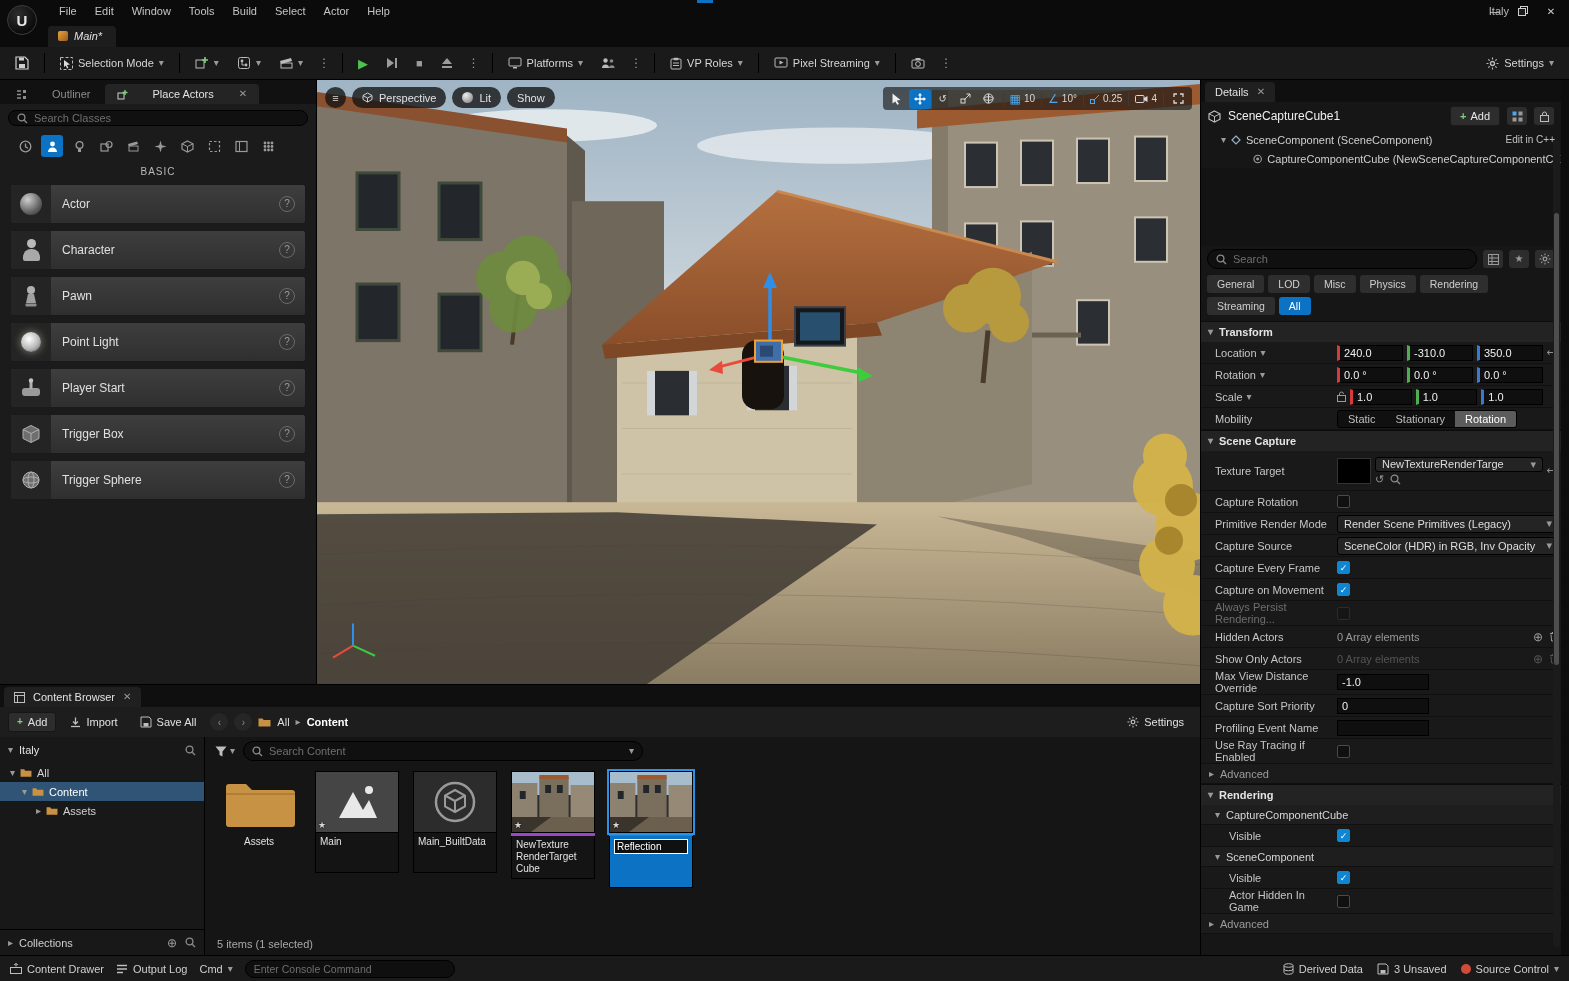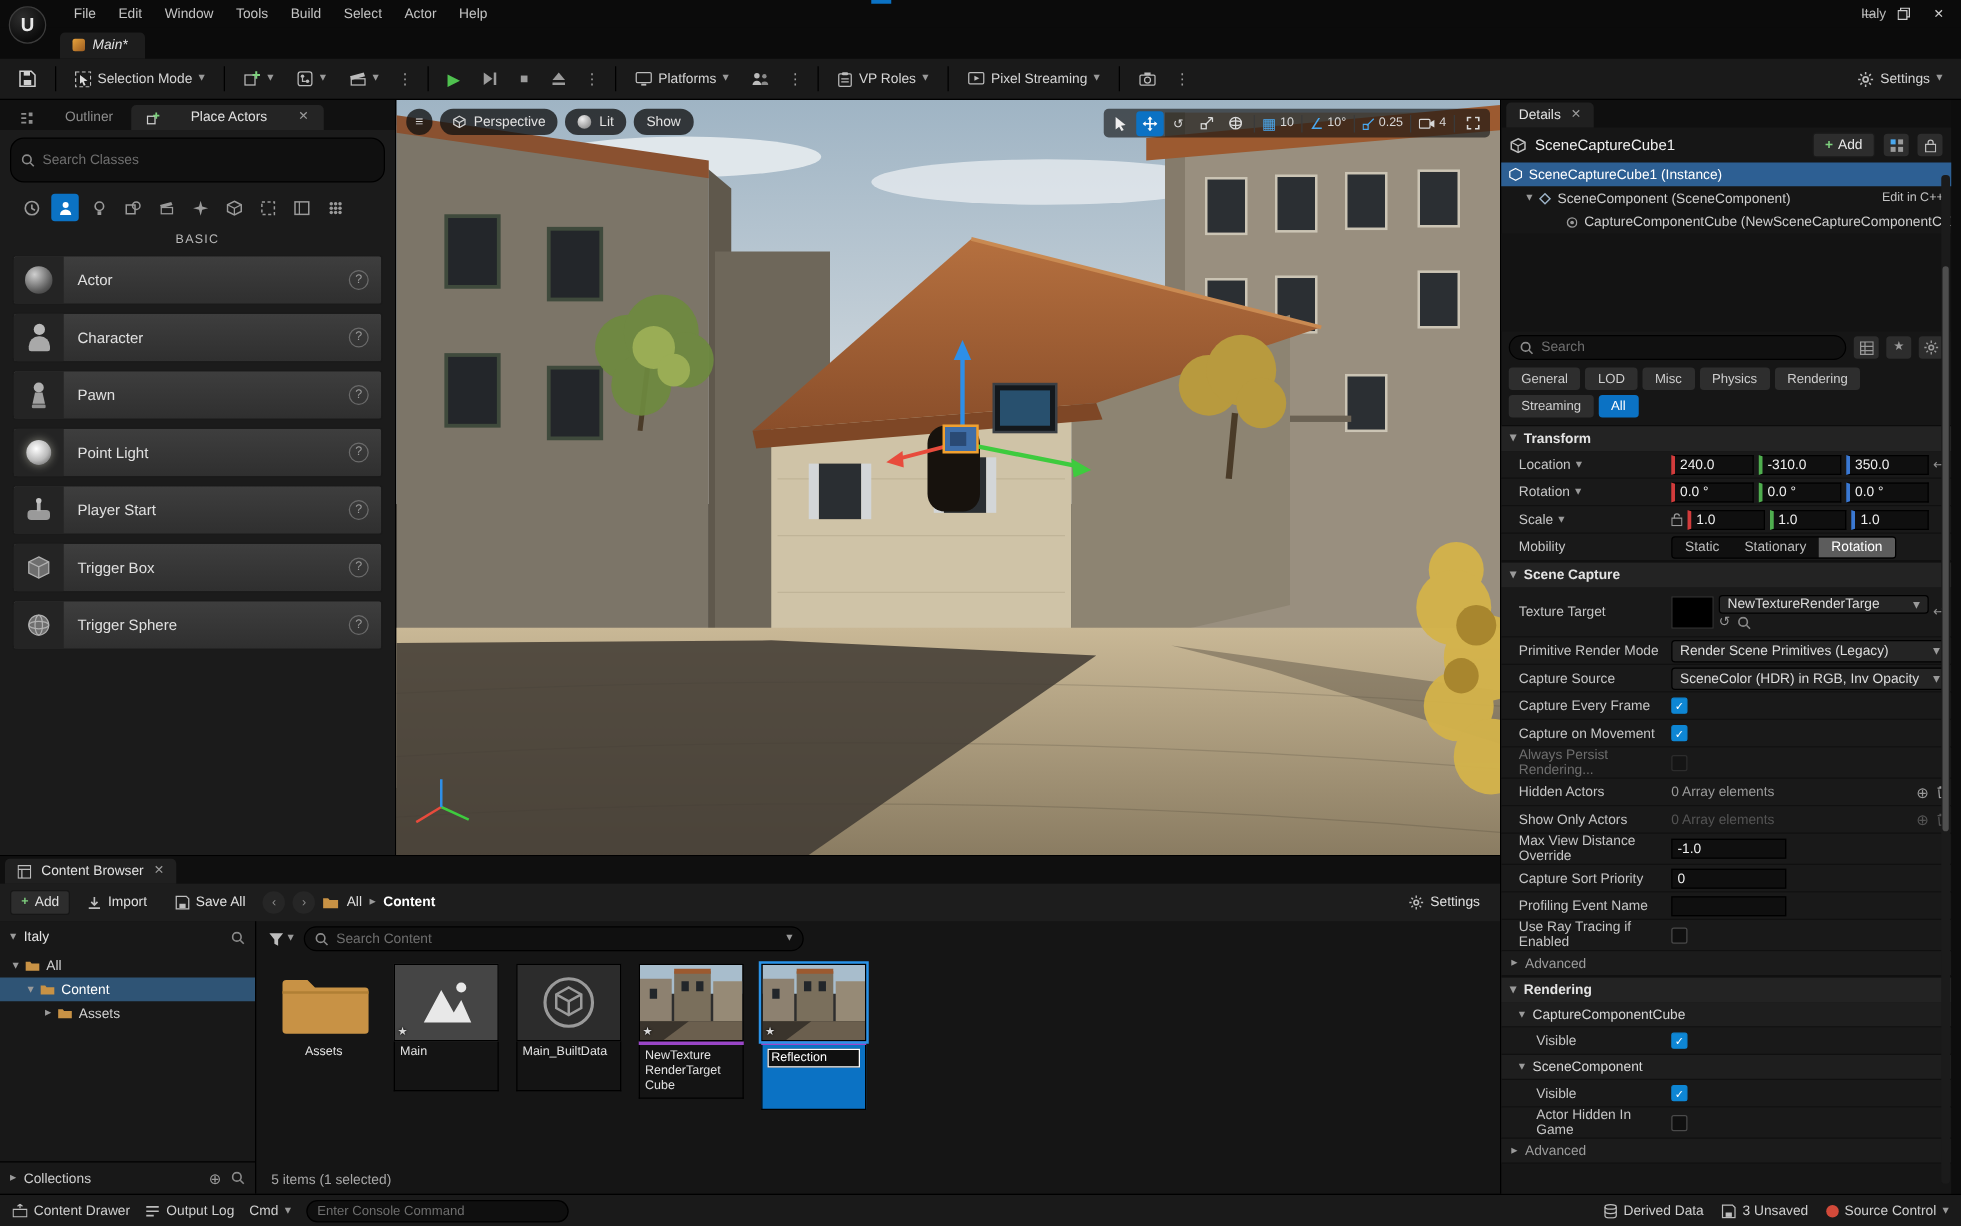--- a/index.html
+++ b/index.html
@@ -29,21 +29,21 @@
 .toolbar .right{margin-left:auto;display:flex;align-items:center;gap:4px;}
 
 .workspace{flex:1;display:flex;min-height:0;}
 .leftcol{width:1200px;display:flex;flex-direction:column;min-height:0;}
 .toprow{height:604px;display:flex;flex:none;min-height:0;}
 
 .place-panel{width:317px;background:#1b1b1b;border-right:1px solid #000;display:flex;flex-direction:column;flex:none;}
 .pp-tabs{height:24px;background:#111;display:flex;align-items:flex-end;padding-left:4px;gap:2px;flex:none;}
 .pp-tab{padding:4px 12px;color:#8d8d8d;display:flex;align-items:center;gap:25px;font-size:11px;}
 .pp-tab.active{background:#242424;color:#e2e2e2;border-radius:4px 4px 0 0;}
-.searchwrap{margin:6px 8px 2px;height:36px;background:#101010;border:1px solid #000;border-radius:11px;display:flex;align-items:center;gap:6px;padding:0 8px;}
+.searchwrap{margin:6px 8px 2px;height:16px;background:#101010;border:1px solid #000;border-radius:11px;display:flex;align-items:center;gap:6px;padding:0 8px;}
 .searchwrap input{flex:1;background:transparent;border:none;outline:none;color:#ddd;font-size:11px;}
 .searchwrap input::placeholder{color:#6f6f6f;}
 .cat-row{display:flex;gap:5px;padding:7px 14px 2px;align-items:center;}
 .cat{width:22px;height:22px;border-radius:3px;display:flex;align-items:center;justify-content:center;}
 .cat.active{background:#0b72c4;}
 .basic-label{text-align:center;color:#b9b9b9;font-size:10px;letter-spacing:1px;padding:7px 0 4px;}
 .pa-item{height:40px;margin:3px 10px;background:linear-gradient(#3e3e3e,#2f2f2f);border:1px solid #1a1a1a;border-radius:3px;display:flex;align-items:center;flex:none;}
 .pa-ico{width:40px;height:38px;background:#242424;border-radius:3px 0 0 3px;display:flex;align-items:center;justify-content:center;flex:none;}
 .pa-label{flex:1;padding-left:11px;color:#e0e0e0;font-size:12px;}
 .pa-help{width:16px;height:16px;border:1px solid #6a6a6a;border-radius:50%;color:#9a9a9a;text-align:center;line-height:14px;margin-right:10px;font-size:10px;flex:none;}
@@ -892,26 +892,20 @@
             </svg>
           </span>
         <span class="iconbtn">
             <svg width="9" height="11" viewBox="0 0 9 11">
               <rect x="0.5" y="4.5" width="8" height="6" fill="none" stroke="#bdbdbd"></rect>
               <path d="M2.5,4.5 V3 a2,2 0 0 1 4,0 V4.5" fill="none" stroke="#bdbdbd"></path>
             </svg>
           </span>
       </div>
       <div class="dt-tree">
-        <div class="trow sel">
-          <svg width="11" height="11" viewBox="0 0 13 13">
-              <path d="M6.5,1 L12,3.8 V9.2 L6.5,12 L1,9.2 V3.8 Z" fill="none" stroke="#fff" stroke-width="1.2"></path>
-            </svg>
-          <span>SceneCaptureCube1 (Instance)</span>
-        </div>
         <div class="trow" style="padding-left:20px;">
           <span class="ic">▾</span>
           <svg width="10" height="10" viewBox="0 0 10 10">
               <path d="M5,1 L9,5 L5,9 L1,5 Z" fill="none" stroke="#9ab0c4" stroke-width="1.2"></path>
             </svg>
           <span>SceneComponent (SceneComponent)</span>
           <span class="link">Edit in C++</span>
         </div>
         <div class="trow" style="padding-left:52px;">
           <svg width="10" height="10" viewBox="0 0 10 10">
@@ -1036,20 +1030,26 @@
               <span style="display:flex;gap:6px;">
                 <span class="ic" style="font-size:11px;">↺</span>
                 <svg width="11" height="11" viewBox="0 0 11 11">
                     <circle cx="4.5" cy="4.5" r="3.4" fill="none" stroke="#8a8a8a" stroke-width="1.3"></circle>
                     <path d="M7.2,7.2 L10,10" stroke="#8a8a8a" stroke-width="1.3"></path>
                   </svg>
               </span>
             </span>
           </span>
           <span class="rst">↩</span>
+        </div>
+        <div class="pr">
+          <span class="pl">Capture Rotation</span>
+          <span class="pv">
+              <span class="chk"></span>
+            </span>
         </div>
         <div class="pr">
           <span class="pl">Primitive Render Mode</span>
           <span class="pv">
               <span class="dd">
                 <span class="txt">Render Scene Primitives (Legacy)</span>
                 <span class="arrow">▾</span>
               </span>
             </span>
         </div>

